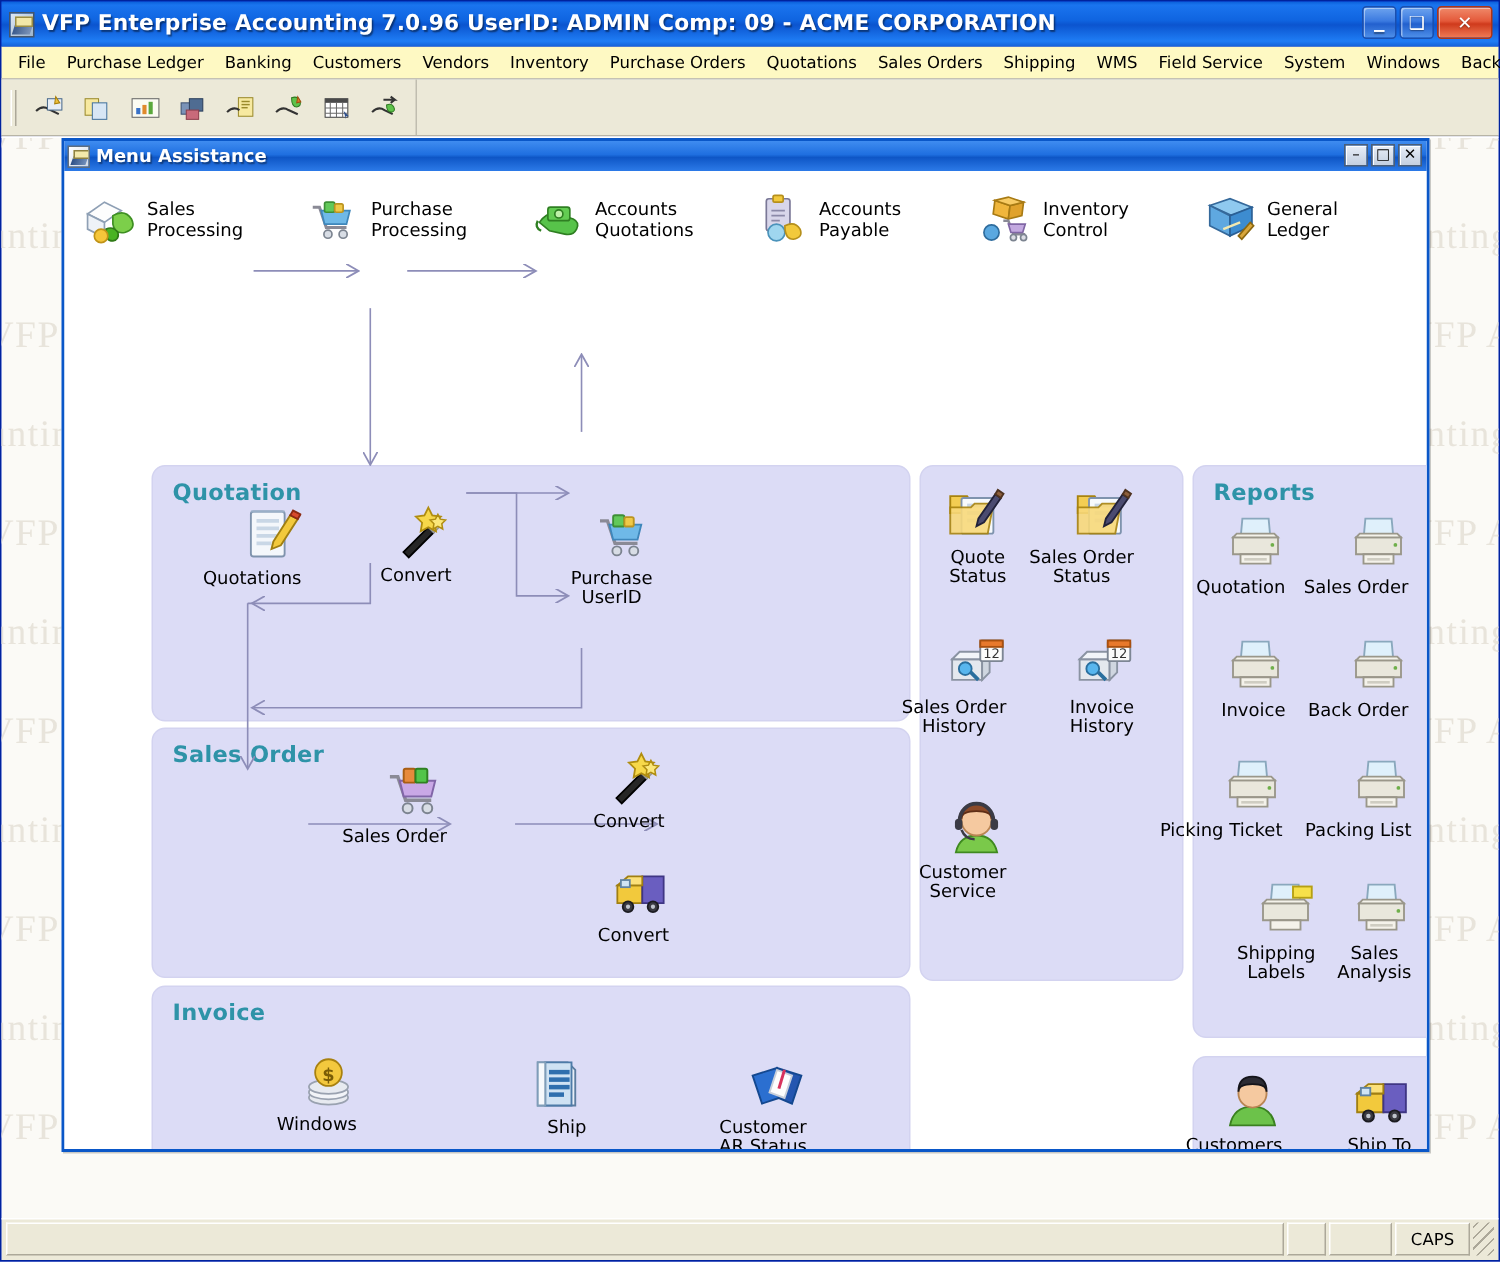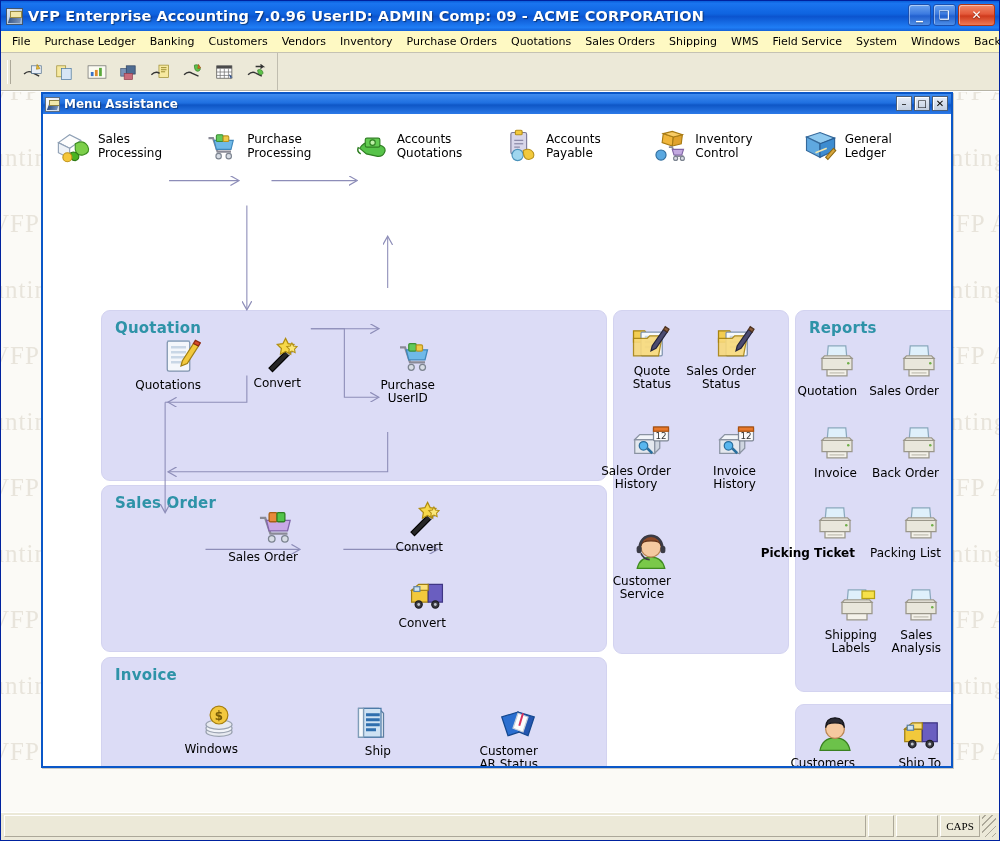--- a/index.html
+++ b/index.html
@@ -166,21 +166,21 @@
     border-right-color: #aca899; border-bottom-color: #aca899;
     background: #ece9d8;
     margin-right: 2px;
     display: flex; align-items: center; justify-content: center;
     font-size: 11px; color: #000;
     font-family: "DejaVu Sans", sans-serif;
   }
   .sb-grow { flex: 1; }
   .sb-w1 { width: 26px; }
   .sb-w2 { width: 42px; }
-  .sb-caps { width: 40px; font-family: Liberation Serif, serif; }
+  .sb-caps { width: 50px; }
   #sb-grip {
     width: 14px;
     background:
       repeating-linear-gradient(135deg,
         transparent 0 2px, #aca899 2px 3px, transparent 3px 5px);
     align-self: stretch;
   }
 
   
   #child-window {
@@ -874,21 +874,21 @@
         <path d="M4,13 h24 l-2,-2 h-20 z" fill="#f4f2ea" stroke="#9a978a"></path>
         <path d="M8,22 h16 v5 h-16 z" fill="#f4f2ea" stroke="#9a978a"></path>
         <rect x="10" y="24" width="12" height="1.4" fill="#cfcdc2"></rect>
         <circle cx="25" cy="17" r="1" fill="#6faf4a"></circle>
                 </svg>
               </div>
               <div class="cap">
                 <span>Back Order</span>
               </div>
             </div>
-            <div class="node" style="left: 712px; top: 390px; font-weight: bold;">
+            <div class="node" style="left: 712px; top: 390px;">
               <div>
                 <svg class="ico" width="40" height="40" viewBox="0 0 32 32">
         <path d="M9,3 h14 l1,11 h-16 z" fill="#dff0fb" stroke="#8aa8bd"></path>
         <path d="M4,13 h24 v9 h-24 z" fill="#e9e7dc" stroke="#9a978a"></path>
         <path d="M4,13 h24 l-2,-2 h-20 z" fill="#f4f2ea" stroke="#9a978a"></path>
         <path d="M8,22 h16 v5 h-16 z" fill="#f4f2ea" stroke="#9a978a"></path>
         <rect x="10" y="24" width="12" height="1.4" fill="#cfcdc2"></rect>
         <circle cx="25" cy="17" r="1" fill="#6faf4a"></circle>
                 </svg>
               </div>

